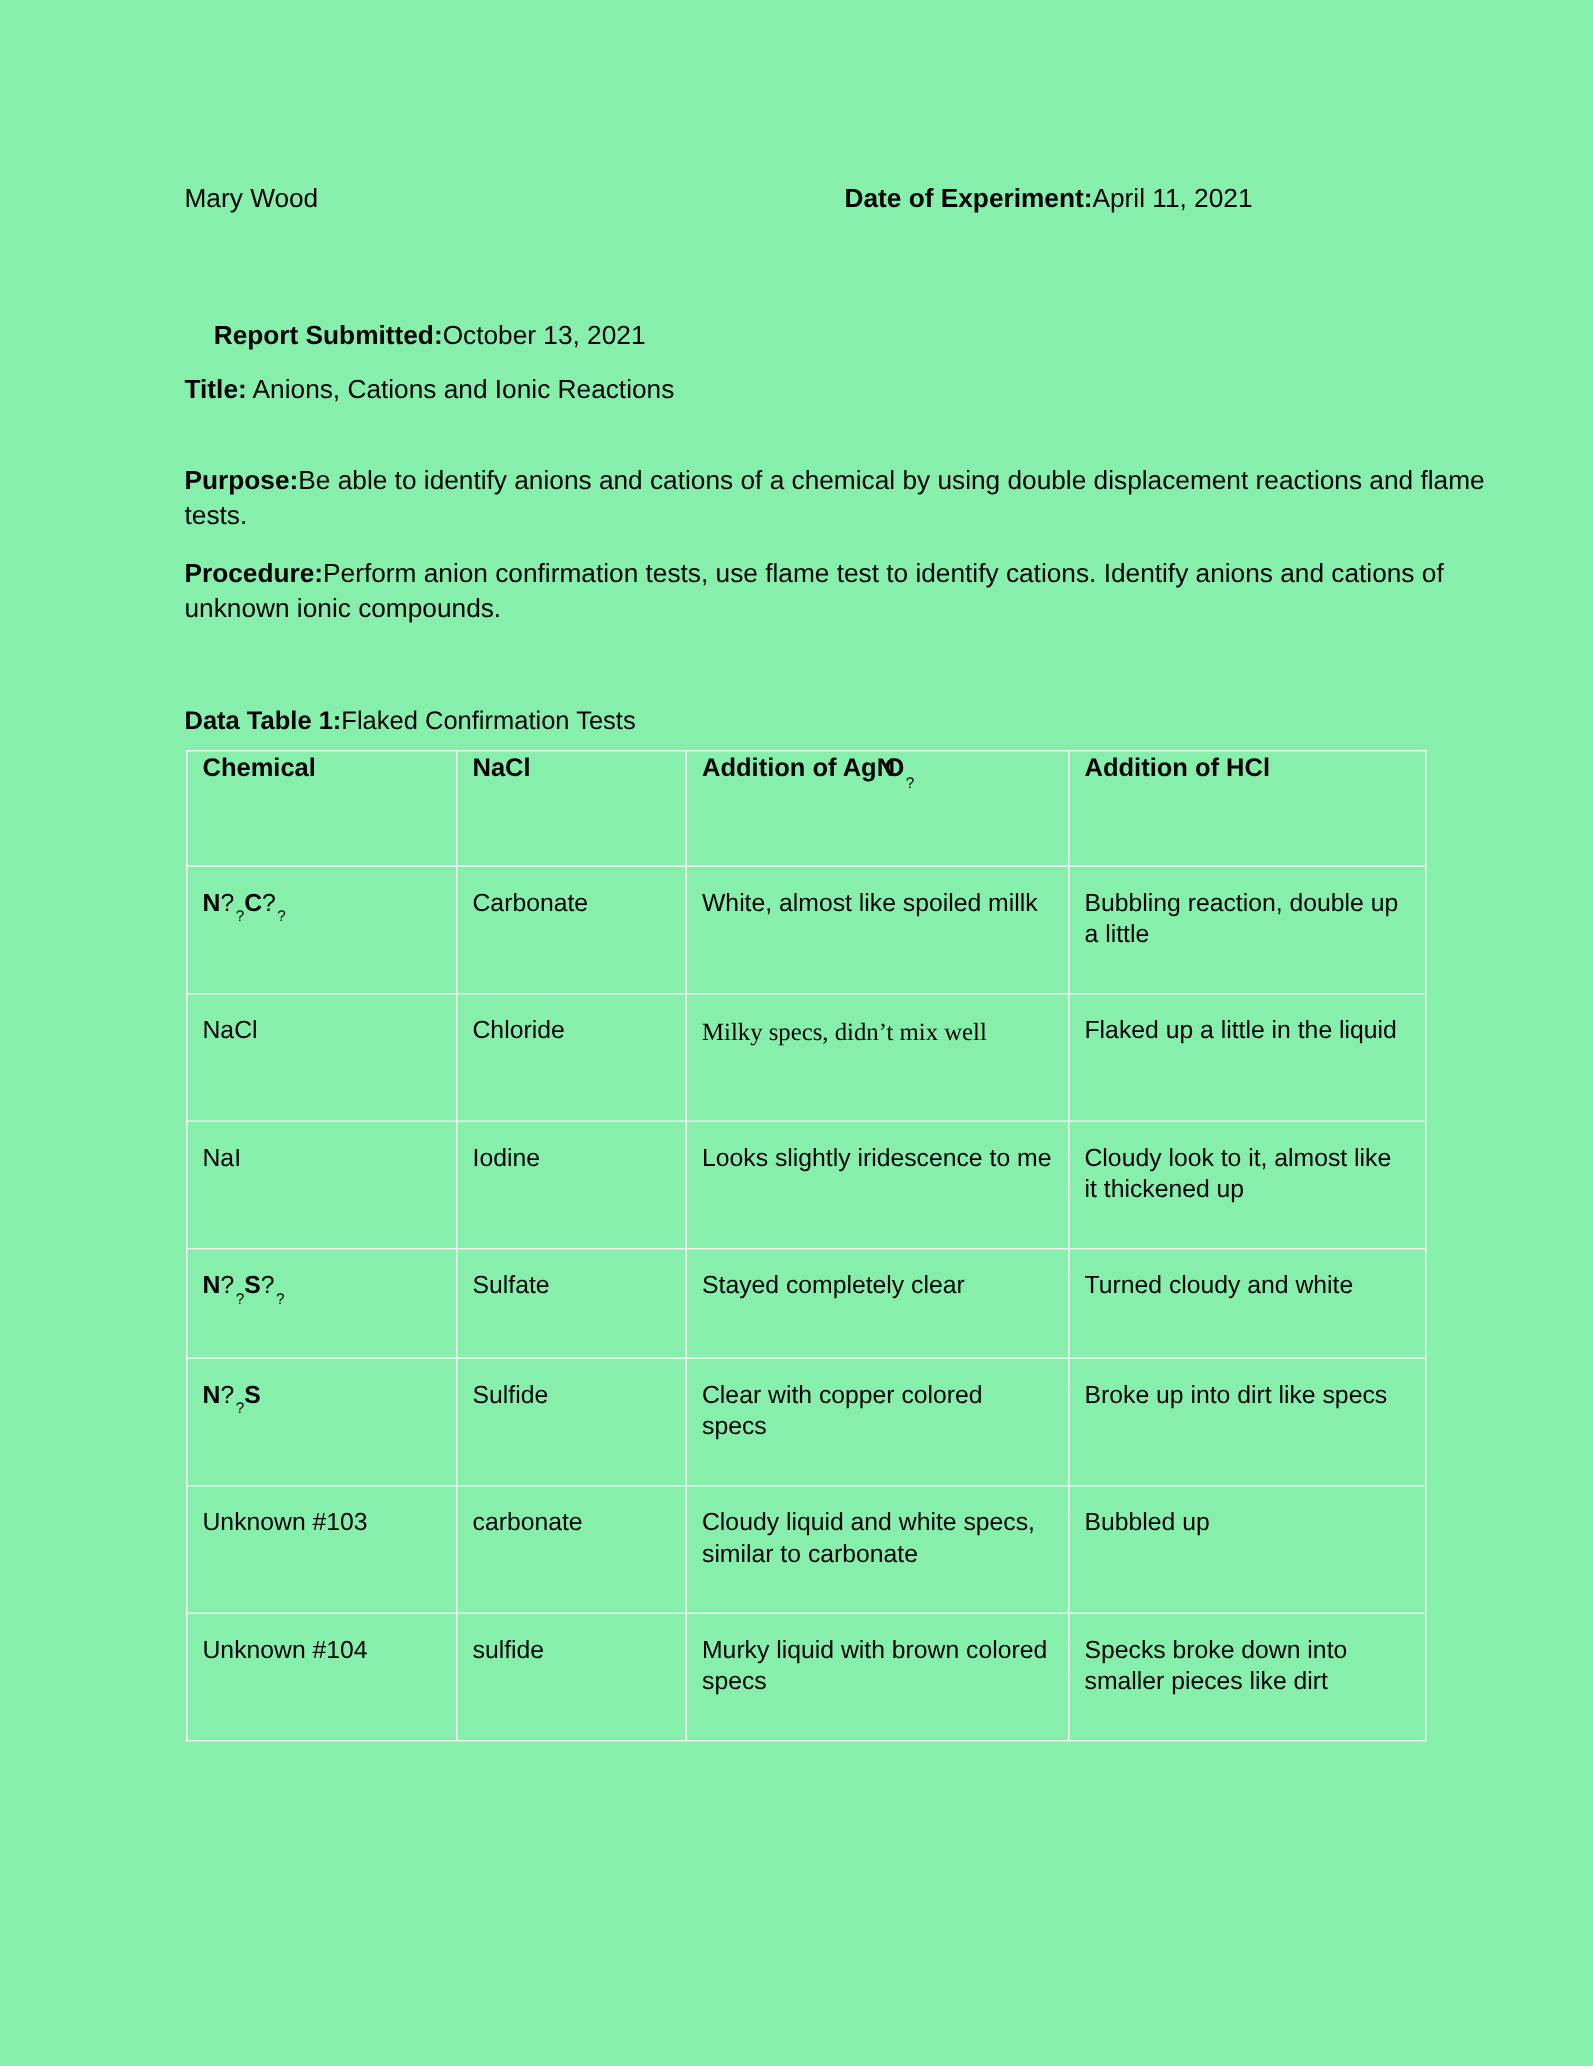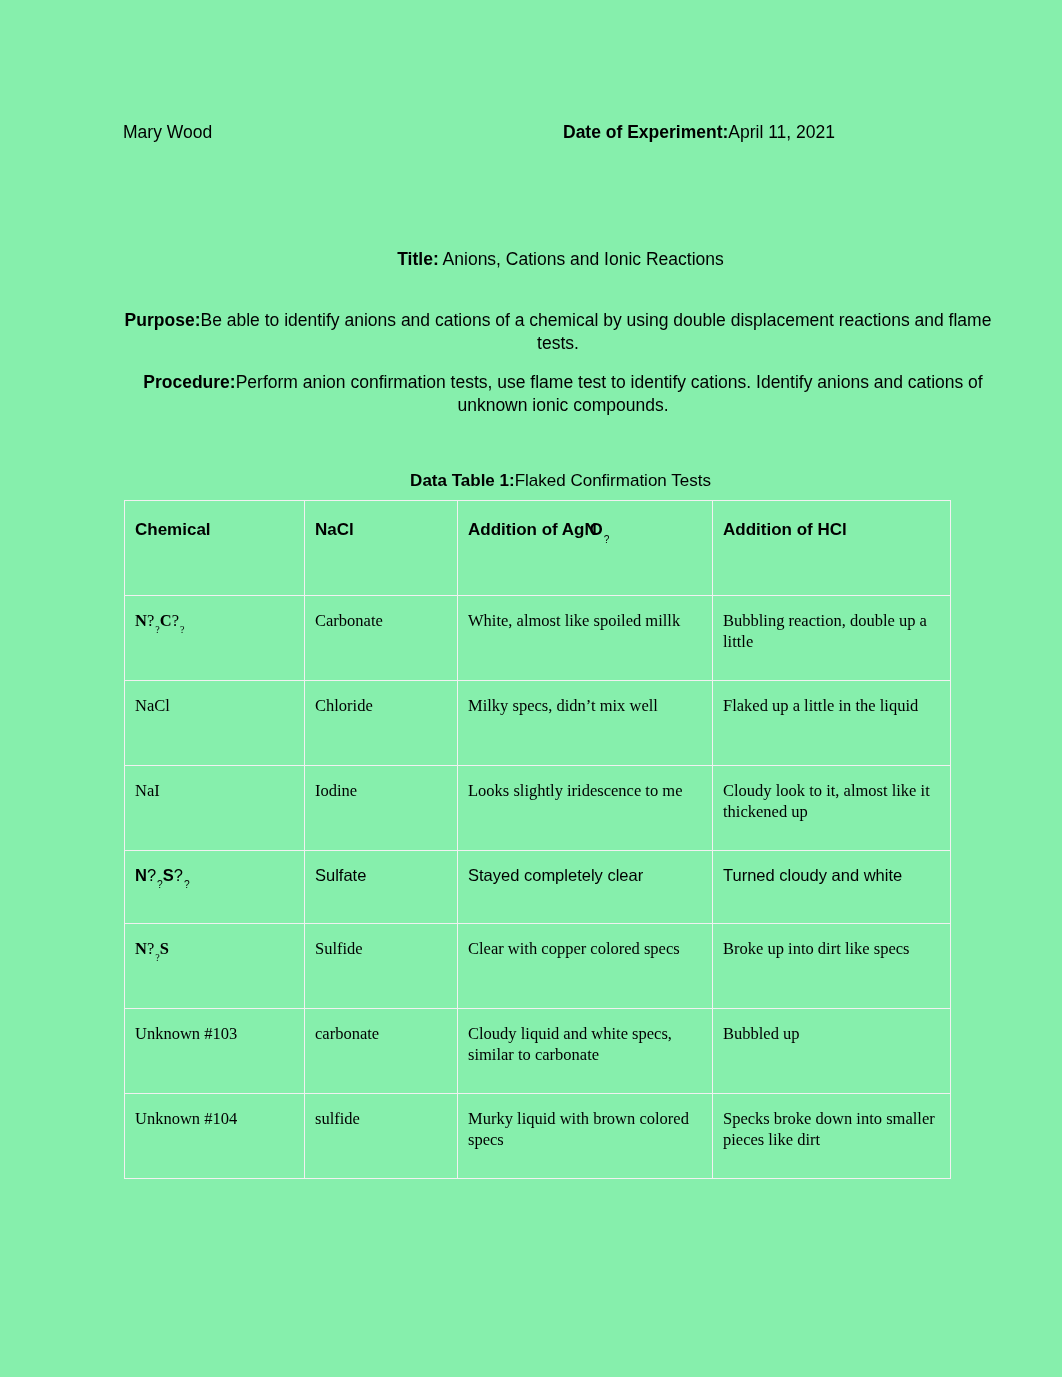--- a/index.html
+++ b/index.html
@@ -51,21 +51,20 @@
   }
 
   
   .para {
     position: absolute;
     left: 123px;
     font-size: 17.5px;
     line-height: 1.30;
     width: 875px;
     white-space: normal;
-    text-align: center;
   }
   .p-title    { top: 248px; }
   .p-purpose  { top: 309px; width: 870px; }
   .p-proc     { top: 371px; width: 880px; }
   .p-dt       { top: 470px; font-size: 17px; }
 
   
   .data-table {
     position: absolute;
     left: 124px;
@@ -81,28 +80,28 @@
     vertical-align: top;
     padding: 14px 10px 14px 10px;
     text-align: left;
     font-weight: normal;
     line-height: 1.30;
   }
   .data-table thead th {
     font-weight: bold;
     font-size: 17px;
     height: 62px;
-    padding-top: 18px;
+    padding-top: 0;
   }
   .col-chem { width: 180px; }
   .col-anion { width: 153px; }
   .col-ag   { width: 255px; }
   .col-hcl  { width: 238px; }
 
-  .row-tall td { height: 56px; font-family: Liberation Serif, serif; }
+  .row-tall td { height: 56px; }
   .row-short td { height: 44px; }
 
   .cell-b { font-weight: bold; }
   .cell-serif { font-family: "Liberation Serif", serif; }
 
   
   .formula { font-weight: bold; white-space: nowrap; }
   .formula .miss {
     font-weight: normal;
   }
@@ -133,20 +132,23 @@
 
 <div class="page">
 
   <div class="doc-head">
     <div class="head-row">
       <span class="head-left">Mary Wood</span>
       <span class="bold">Date of Experiment:</span><span>April 11, 2021</span>
     </div>
   </div>
 
+  <div class="report-line">
+    <span class="bold">Report Submitted:</span><span>October 13, 2021</span>
+  </div>
 
   <div class="para p-title">
     <span class="bold">Title:</span><span> Anions, Cations and Ionic Reactions</span>
   </div>
 
   <div class="para p-purpose">
     <span class="bold">Purpose:</span><span>Be able to identify anions and cations of a chemical by using double displacement reactions and flame tests.</span>
   </div>
 
   <div class="para p-proc">

